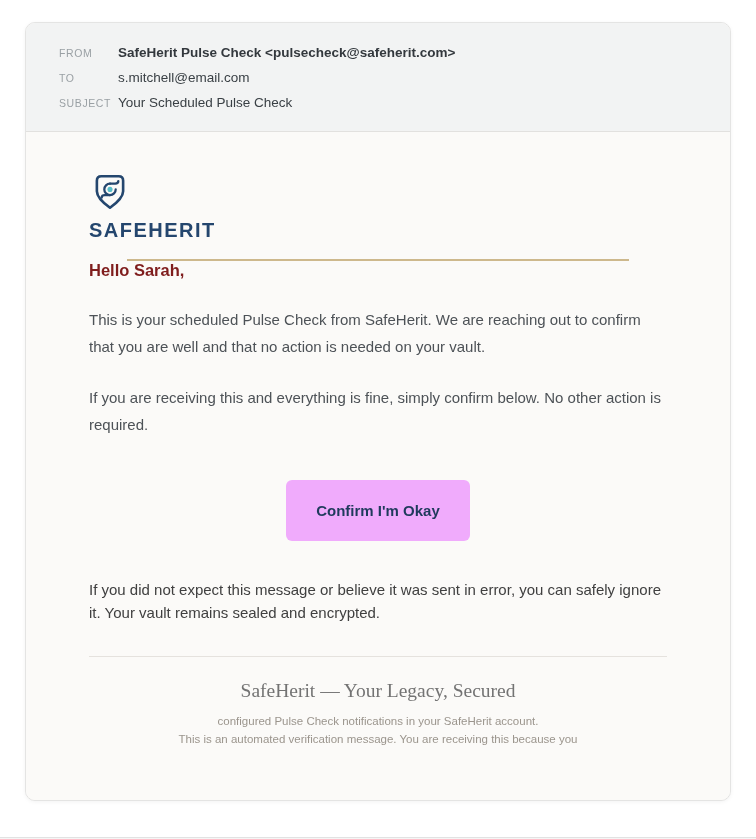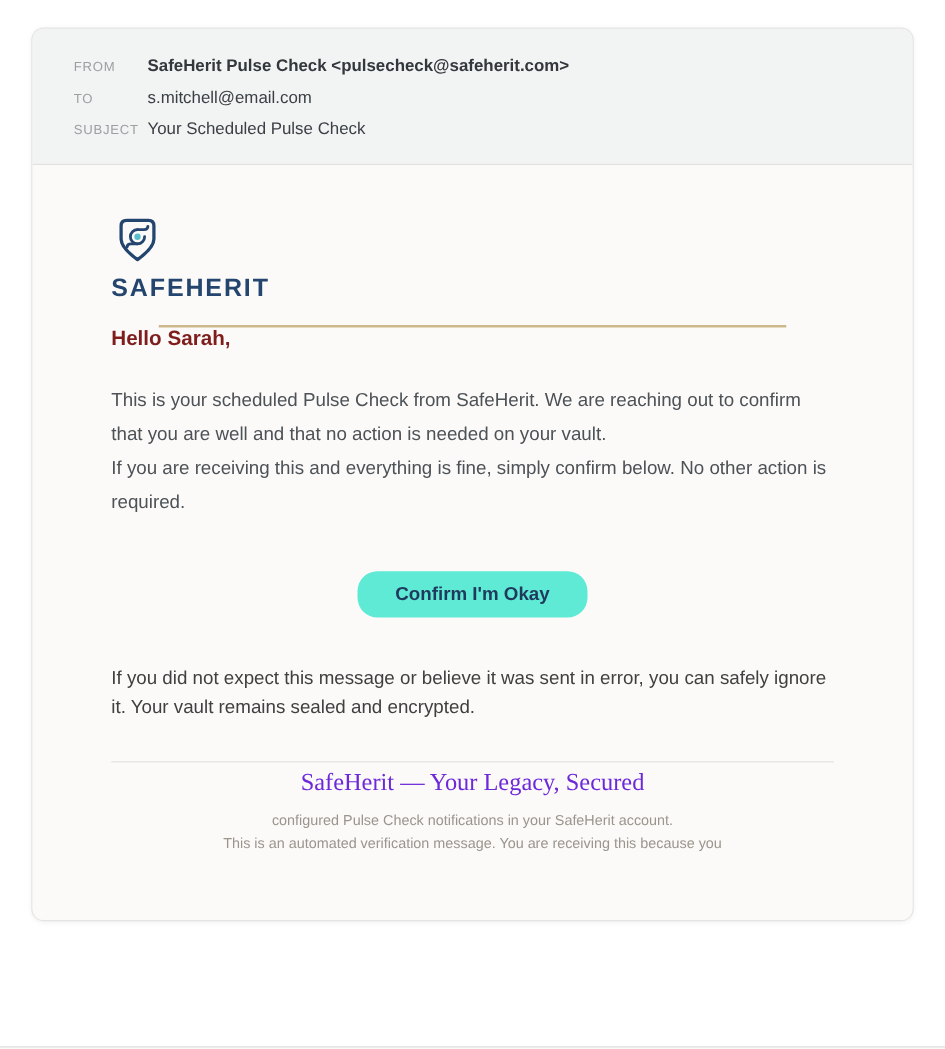--- a/index.html
+++ b/index.html
@@ -57,55 +57,56 @@
     background: #cdb88c;
     margin: 17px auto 0;
     border: none;
   }
   .greeting {
     font-size: 16.5px;
     font-weight: bold;
     color: #7f1d1d;
   }
   .para {
+    margin-top: 24px;
     font-size: 15px;
     line-height: 27px;
     color: #4d5257;
   }
   .btn-wrap { text-align: center; margin-top: 42px; }
   .confirm-btn {
     display: inline-block;
-    background: #5eead4;
+    background: #f0abfc;
     color: #1f3a5c;
     font-family: "Liberation Sans", sans-serif;
     font-size: 15px;
     font-weight: bold;
     border: none;
-    border-radius: 16px;
-    padding: 10px 30px;
+    border-radius: 6px;
+    padding: 22px 30px;
     cursor: pointer;
   }
   .disclaimer {
     margin-top: 37px;
     font-size: 15px;
     line-height: 23px;
     color: #404040;
   }
   .footer-rule {
     margin-top: 32px;
     border: none;
     border-top: 1px solid #e5e2de;
     height: 0;
   }
   .tagline {
-    margin-top: 6px;
+    margin-top: 23px;
     text-align: center;
     font-family: "Liberation Serif", serif;
     font-size: 19.5px;
-    color: #6d28d9;
+    color: #737373;
   }
   .footnote {
     margin-top: 10px;
     text-align: center;
     font-size: 11.5px;
     line-height: 18px;
     color: #9b958d;
   }
   .page-bottom-line {
     position: absolute;

